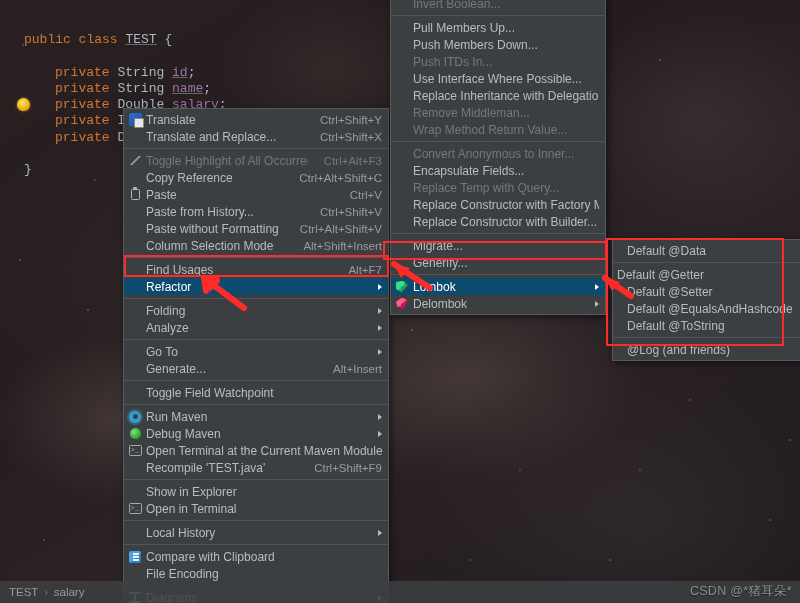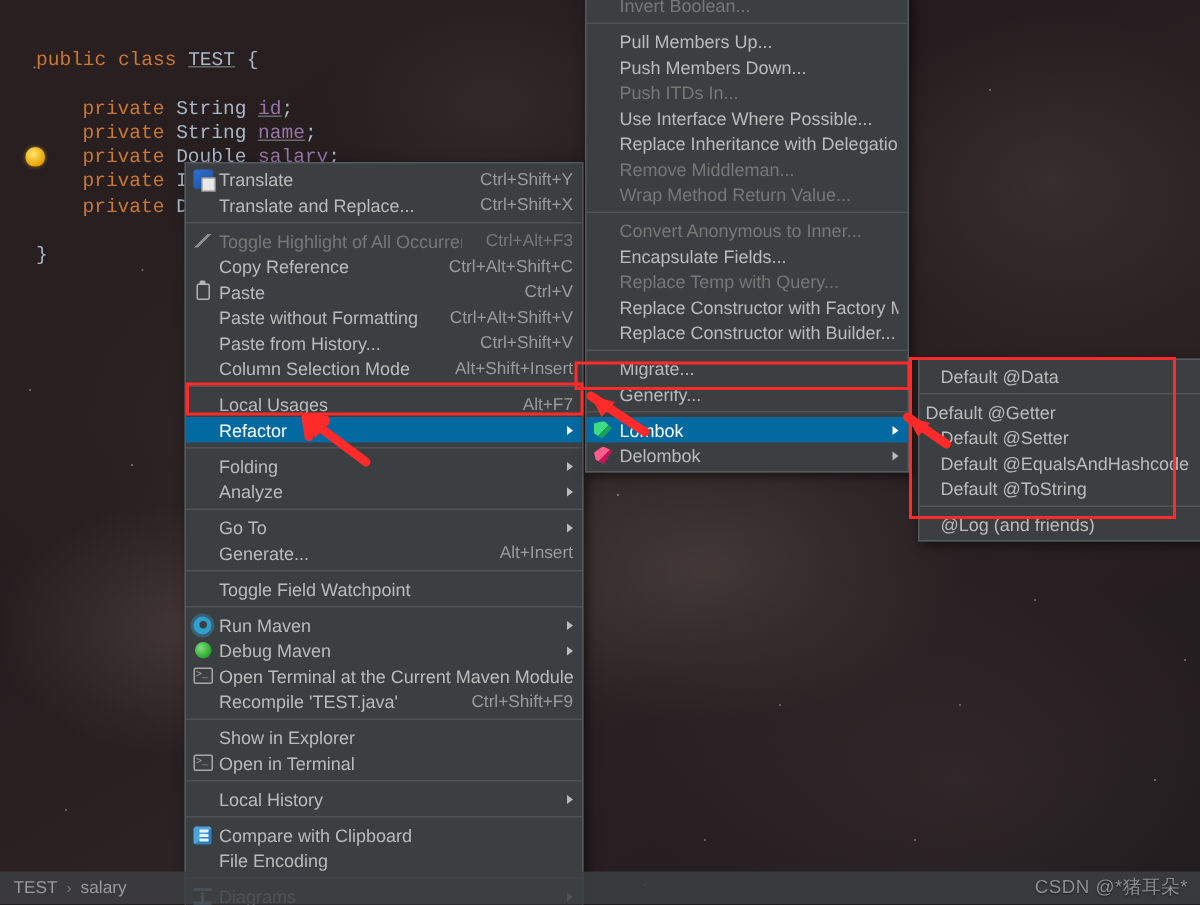--- a/index.html
+++ b/index.html
@@ -134,21 +134,21 @@
   }
   .mi .arrow {
     margin-left: 10px;
     width: 0; height: 0;
     border-left: 4px solid #bbbbbb;
     border-top: 3.5px solid transparent;
     border-bottom: 3.5px solid transparent;
   }
   .mi.disabled .lbl, .mi.disabled .acc { color: #777777; }
   .mi.sel {
-    background: #0369a1;
+    background: #0c4a6e;
     color: #e8e8e8;
   }
   .mi.sel .lbl { color: #ffffff; }
   .mi.sel .arrow { border-left-color: #ffffff; }
   .sep {
     height: 1px; margin: 3px 0;
     background: #515457;
   }
 
   
@@ -275,37 +275,37 @@
       </div>
       <div class="mi">
         <span class="ico">
           <span class="ic-clipboard"></span>
         </span>
         <span class="lbl">Paste</span>
         <span class="acc">Ctrl+V</span>
       </div>
       <div class="mi">
         <span class="ico"></span>
+        <span class="lbl">Paste from History...</span>
+        <span class="acc">Ctrl+Shift+V</span>
+      </div>
+      <div class="mi">
+        <span class="ico"></span>
         <span class="lbl">Paste without Formatting</span>
         <span class="acc">Ctrl+Alt+Shift+V</span>
       </div>
       <div class="mi">
         <span class="ico"></span>
-        <span class="lbl">Paste from History...</span>
-        <span class="acc">Ctrl+Shift+V</span>
-      </div>
-      <div class="mi">
-        <span class="ico"></span>
         <span class="lbl">Column Selection Mode</span>
         <span class="acc">Alt+Shift+Insert</span>
       </div>
       <div class="sep"></div>
       <div class="mi">
         <span class="ico"></span>
-        <span class="lbl">Local Usages</span>
+        <span class="lbl">Find Usages</span>
         <span class="acc">Alt+F7</span>
       </div>
       <div class="mi sel">
         <span class="ico"></span>
         <span class="lbl">Refactor</span>
         <span class="arrow"></span>
       </div>
       <div class="sep"></div>
       <div class="mi">
         <span class="ico"></span>

